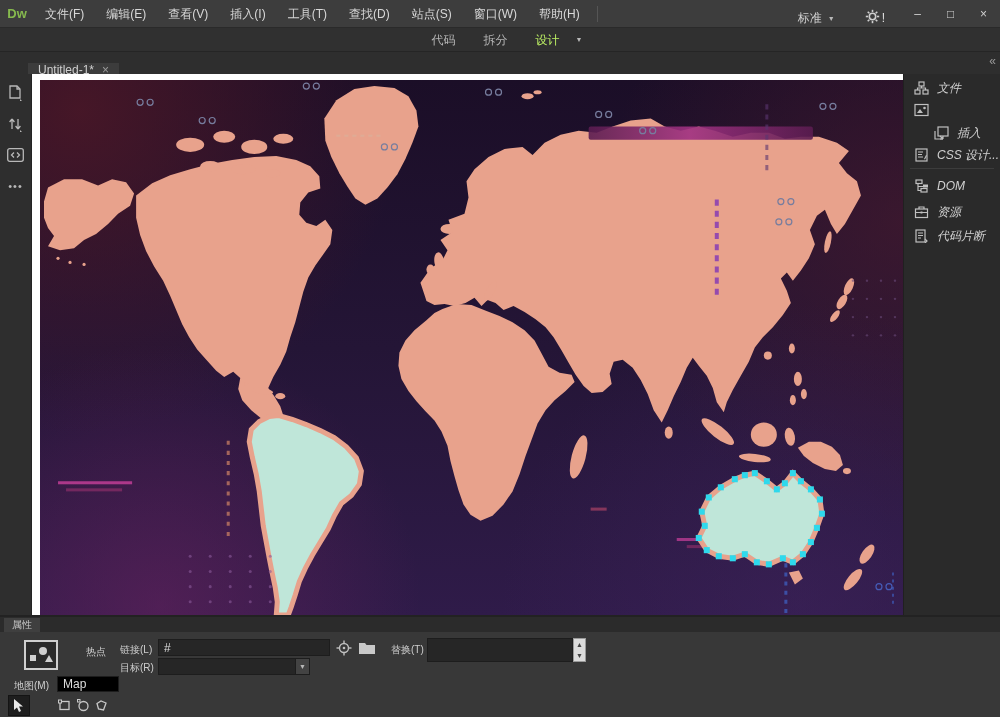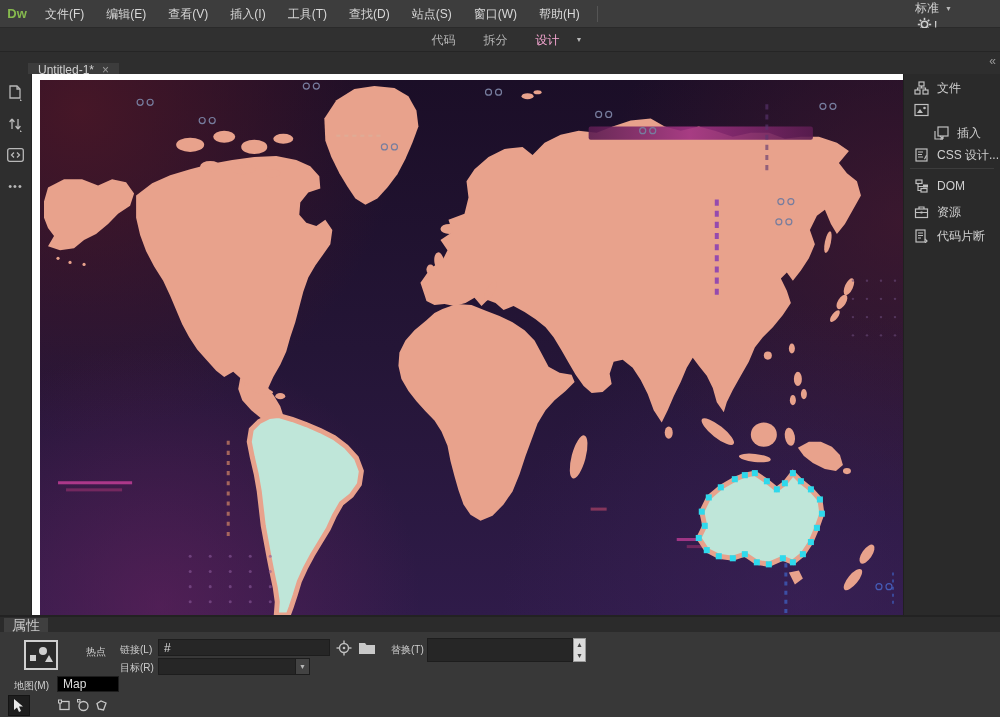--- a/index.html
+++ b/index.html
@@ -3,59 +3,59 @@
 <meta charset="utf-8">
 <style>
   * { margin:0; padding:0; box-sizing:border-box; }
   html,body { width:1000px; height:717px; overflow:hidden; }
   body { position:relative; background:#2b2b2b; font-family:"Liberation Sans", sans-serif; color:#d6d6d6; font-size:12px; }
 
   
   .menubar { position:absolute; top:0; left:0; right:0; height:28px; background:#3d3d3d; display:flex; align-items:center; border-bottom:1px solid #2a2a2a; }
   .dw-logo { width:34px; text-align:center; font-weight:bold; font-size:13px; color:#86b94e; }
   .menu-item { padding:0 11px; line-height:28px; color:#d8d8d8; cursor:default; }
-  .menubar-right { margin-left:auto; display:flex; align-items:flex-start; height:100%;flex-direction:column; }
+  .menubar-right { margin-left:auto; display:flex; align-items:flex-end; height:100%; }
   .menu-divider { width:1px; height:16px; background:#555; margin:0 6px; }
   .workspace-switch { display:flex; align-items:center; gap:6px; padding:0 14px; color:#cfcfcf; }
   .caret { font-size:7px; color:#b8b8b8; }
   .gear-wrap { display:flex; align-items:center; gap:2px; padding:0 16px; }
   .alert-mark { color:#e0e0e0; font-size:12px; }
   .win-btns { display:flex; height:100%; }
   .win-btn { width:33px; text-align:center; line-height:28px; color:#cfcfcf; font-size:12px; }
 
   
   .viewbar { position:absolute; top:28px; left:0; right:0; height:24px; background:#303030; border-bottom:1px solid #252525; display:flex; align-items:center; justify-content:center; gap:0; }
   .view-mode { padding:0 14px; color:#b5b5b5; line-height:24px; }
-  .view-mode.active { color:#f9a8d4; }
+  .view-mode.active { color:#bef264; }
   .viewbar .caret { margin-left:2px; }
 
   
   .tabbar { position:absolute; top:52px; left:0; right:0; height:22px; background:#2e2e2e; }
   .doc-tab { position:absolute; left:28px; top:11px; height:22px; background:#3c3c3c; display:flex; gap:8px; padding:0 10px; color:#cfcfcf; }
   .tab-close { color:#9a9a9a; font-size:12px; }
   .panel-collapse { position:absolute; right:5px; top:2px; color:#9a9a9a; font-size:12px; letter-spacing:-1px; }
 
   
   .main { position:absolute; top:74px; left:0; right:0; bottom:102px; display:flex; }
   .lefttools { width:32px; background:#2e2e2e; border-right:1px solid #242424; display:flex; flex-direction:column; align-items:center; padding-top:10px; gap:13px; }
   .ltool { width:20px; height:18px; display:flex; align-items:center; justify-content:center; color:#b8b8b8; }
   .design { flex:1; background:#ffffff; position:relative; overflow:hidden; }
   .map-wrap { position:absolute; left:8px; top:6px; right:0; bottom:0; }
   .map-wrap svg { display:block; width:100%; height:100%; }
 
   
   .rightpanel { width:97px; background:#2a2a2a; border-left:1px solid #202020; position:relative; }
-  .rp-item { position:absolute; left:0; width:100%; height:20px; display:flex; align-items:center; gap:8px; padding-left:10px; color:#d0d0d0; }
+  .rp-item { position:absolute; left:0; width:100%; height:20px; display:flex; align-items:center; gap:8px; padding-left:10px; color:#d0d0d0;font-style:italic; }
   .rp-item svg { flex:0 0 auto; }
   .rp-divider { position:absolute; left:6px; right:6px; height:1px; background:#3c3c3c; }
 
   
   .props { position:absolute; left:0; right:0; bottom:0; height:102px; background:#383838; border-top:2px solid #222; }
   .props-tabstrip { position:absolute; top:0; left:0; right:0; height:15px; background:#2b2b2b; }
-  .props-tab { position:absolute; left:4px; top:1px; height:14px; line-height:14px; padding:0 8px; background:#3f3f3f; color:#c8c8c8; font-size:14px; }
+  .props-tab { position:absolute; left:4px; top:1px; height:14px; line-height:14px; padding:0 8px; background:#3f3f3f; color:#c8c8c8; font-size:10px; }
   .plabel { position:absolute; color:#cfcfcf; font-size:10px; }
   .thumb { position:absolute; left:24px; top:23px; width:34px; height:30px; border:2px solid #cfcfcf; background:#2b2b2b; }
   .txt { position:absolute; background:#262626; border:1px solid #1d1d1d; color:#dddddd; font-size:12px; padding:0 5px; height:17px; font-family:"Liberation Sans", sans-serif; }
   .combo-spin { position:absolute; width:13px; background:#dcdcdc; border:1px solid #9a9a9a; display:flex; flex-direction:column; }
   .spin-half { flex:1; display:flex; align-items:center; justify-content:center; font-size:7px; color:#444; line-height:1; }
   .sel-chevron { position:absolute; width:15px; height:17px; background:#434343; border:1px solid #1d1d1d; color:#b8b8b8; font-size:7px; display:flex; align-items:center; justify-content:center; }
   .tool-btn { position:absolute; display:flex; align-items:center; justify-content:center; }
   .tool-btn.selected { background:#1e1e1e; border:1px solid #141414; }
   .mini-icon { position:absolute; display:flex; align-items:center; justify-content:center; }
 </style>

